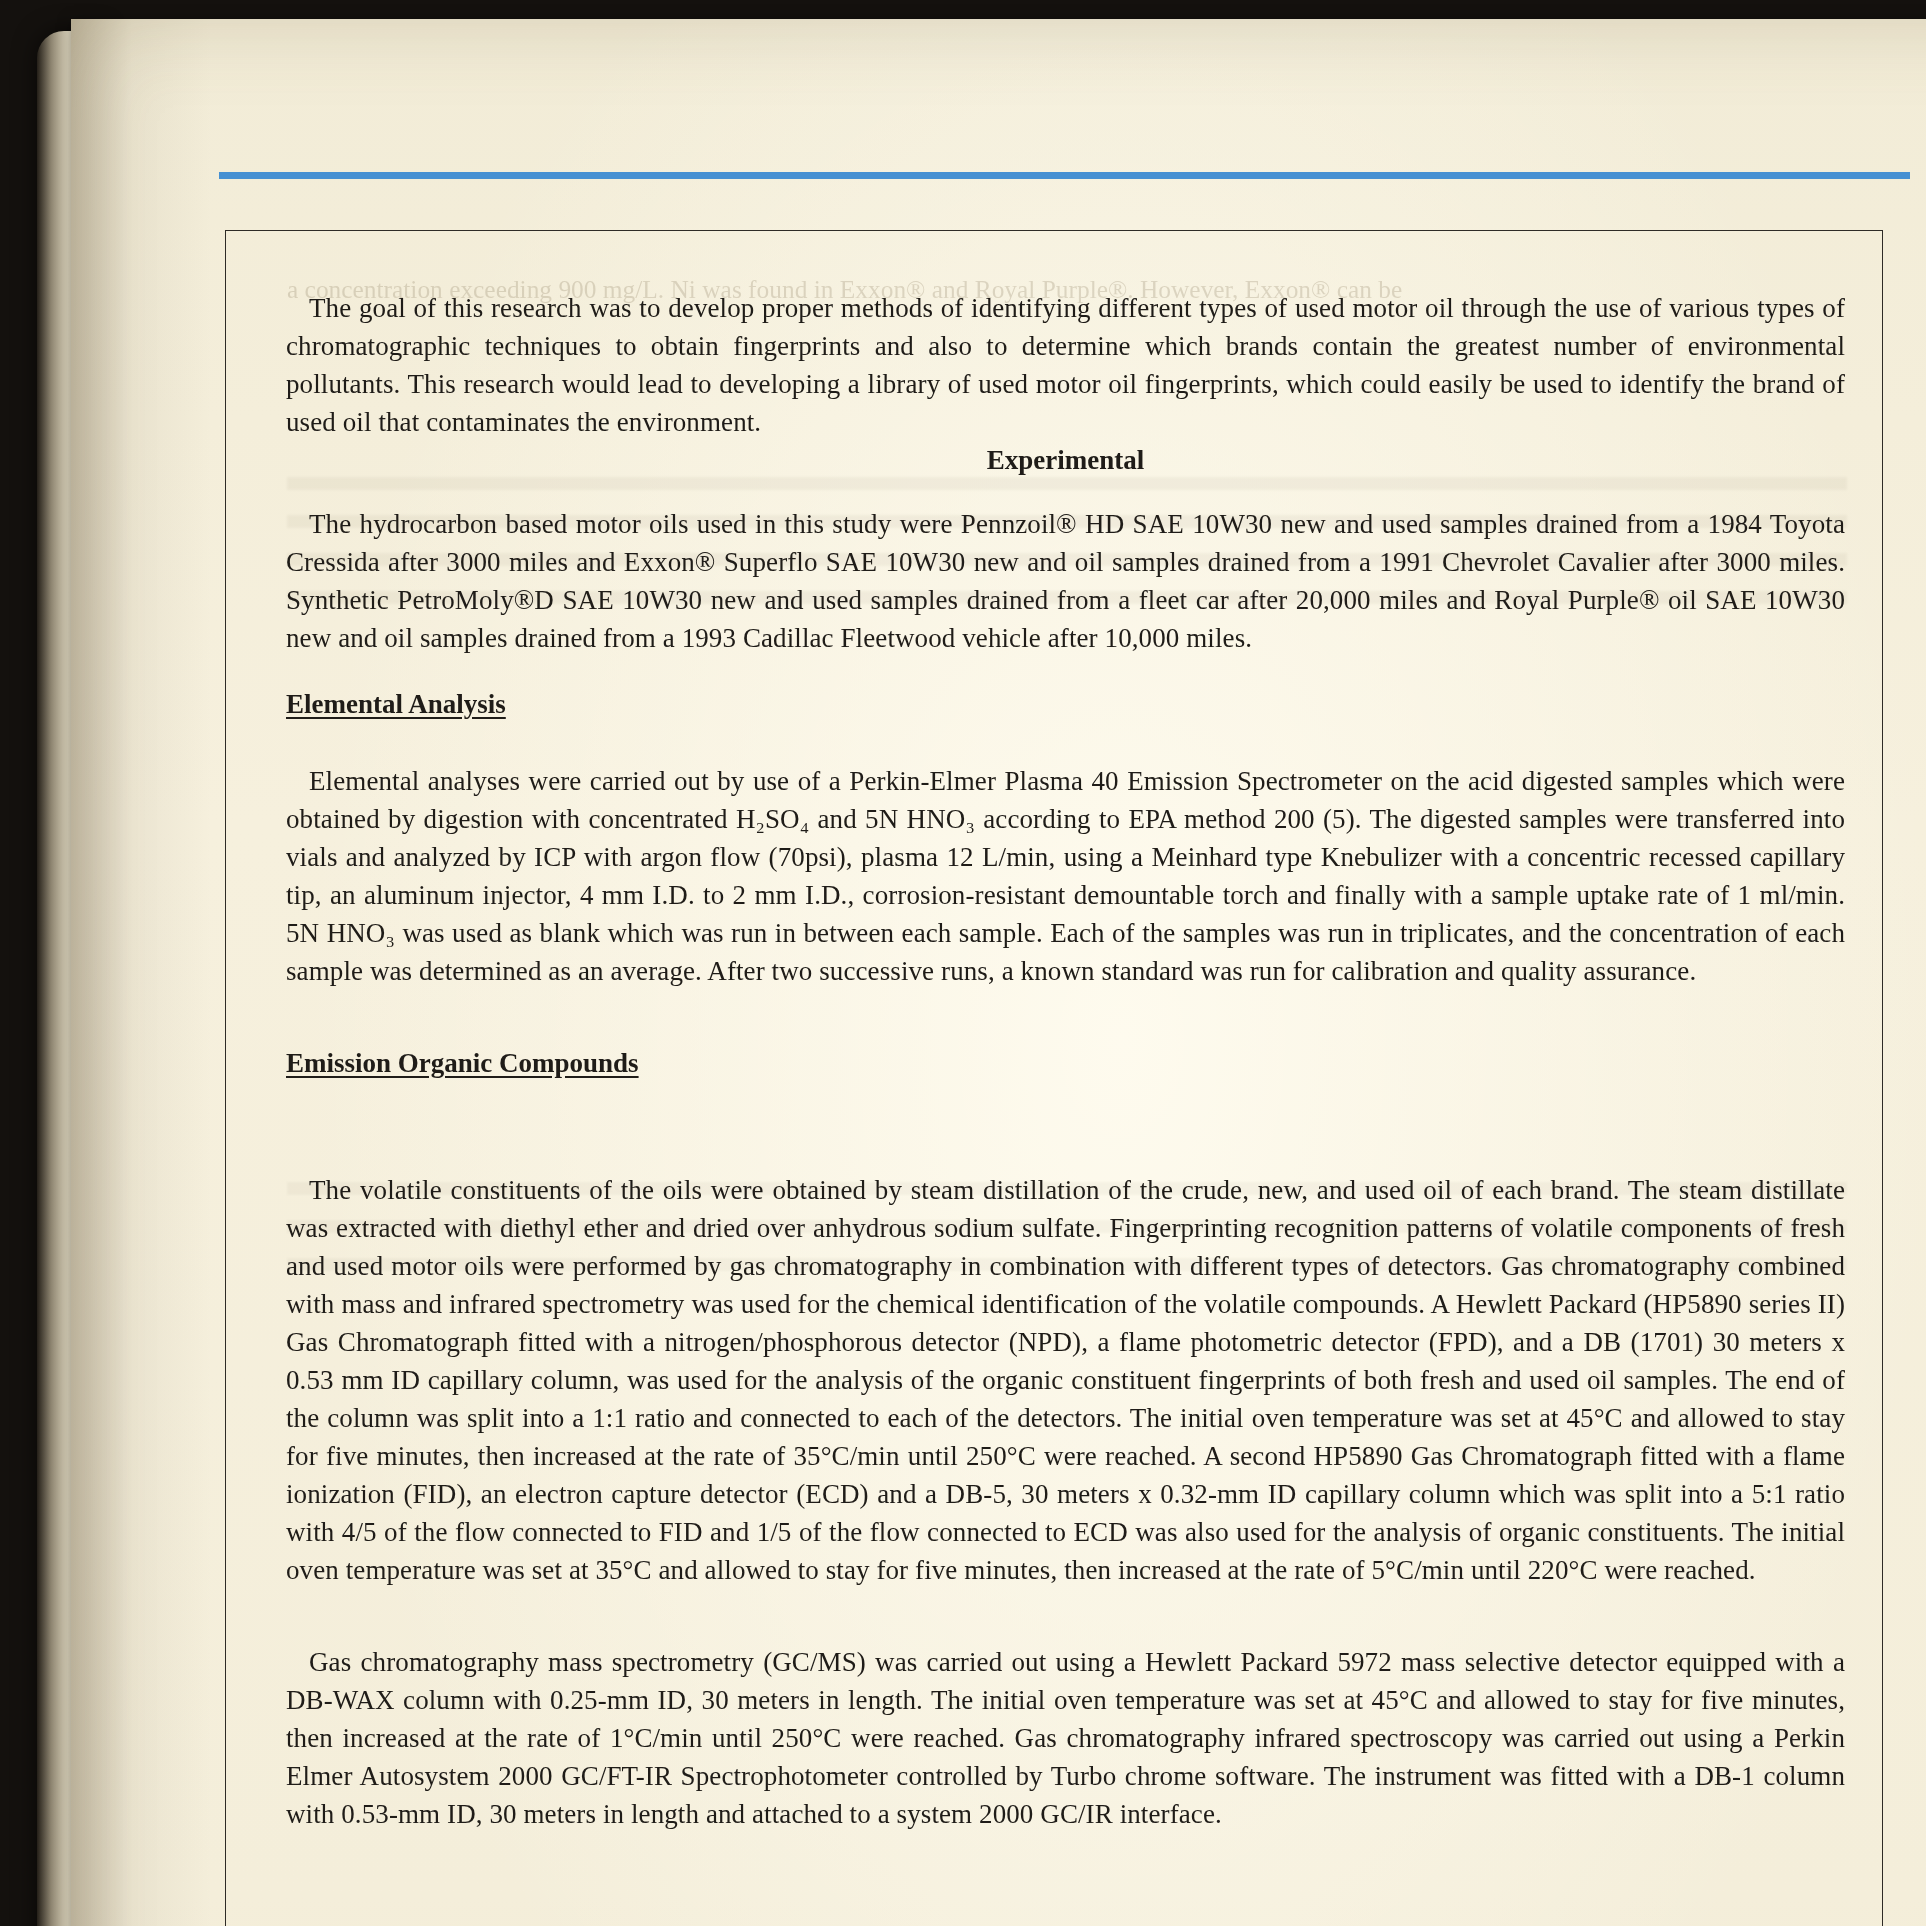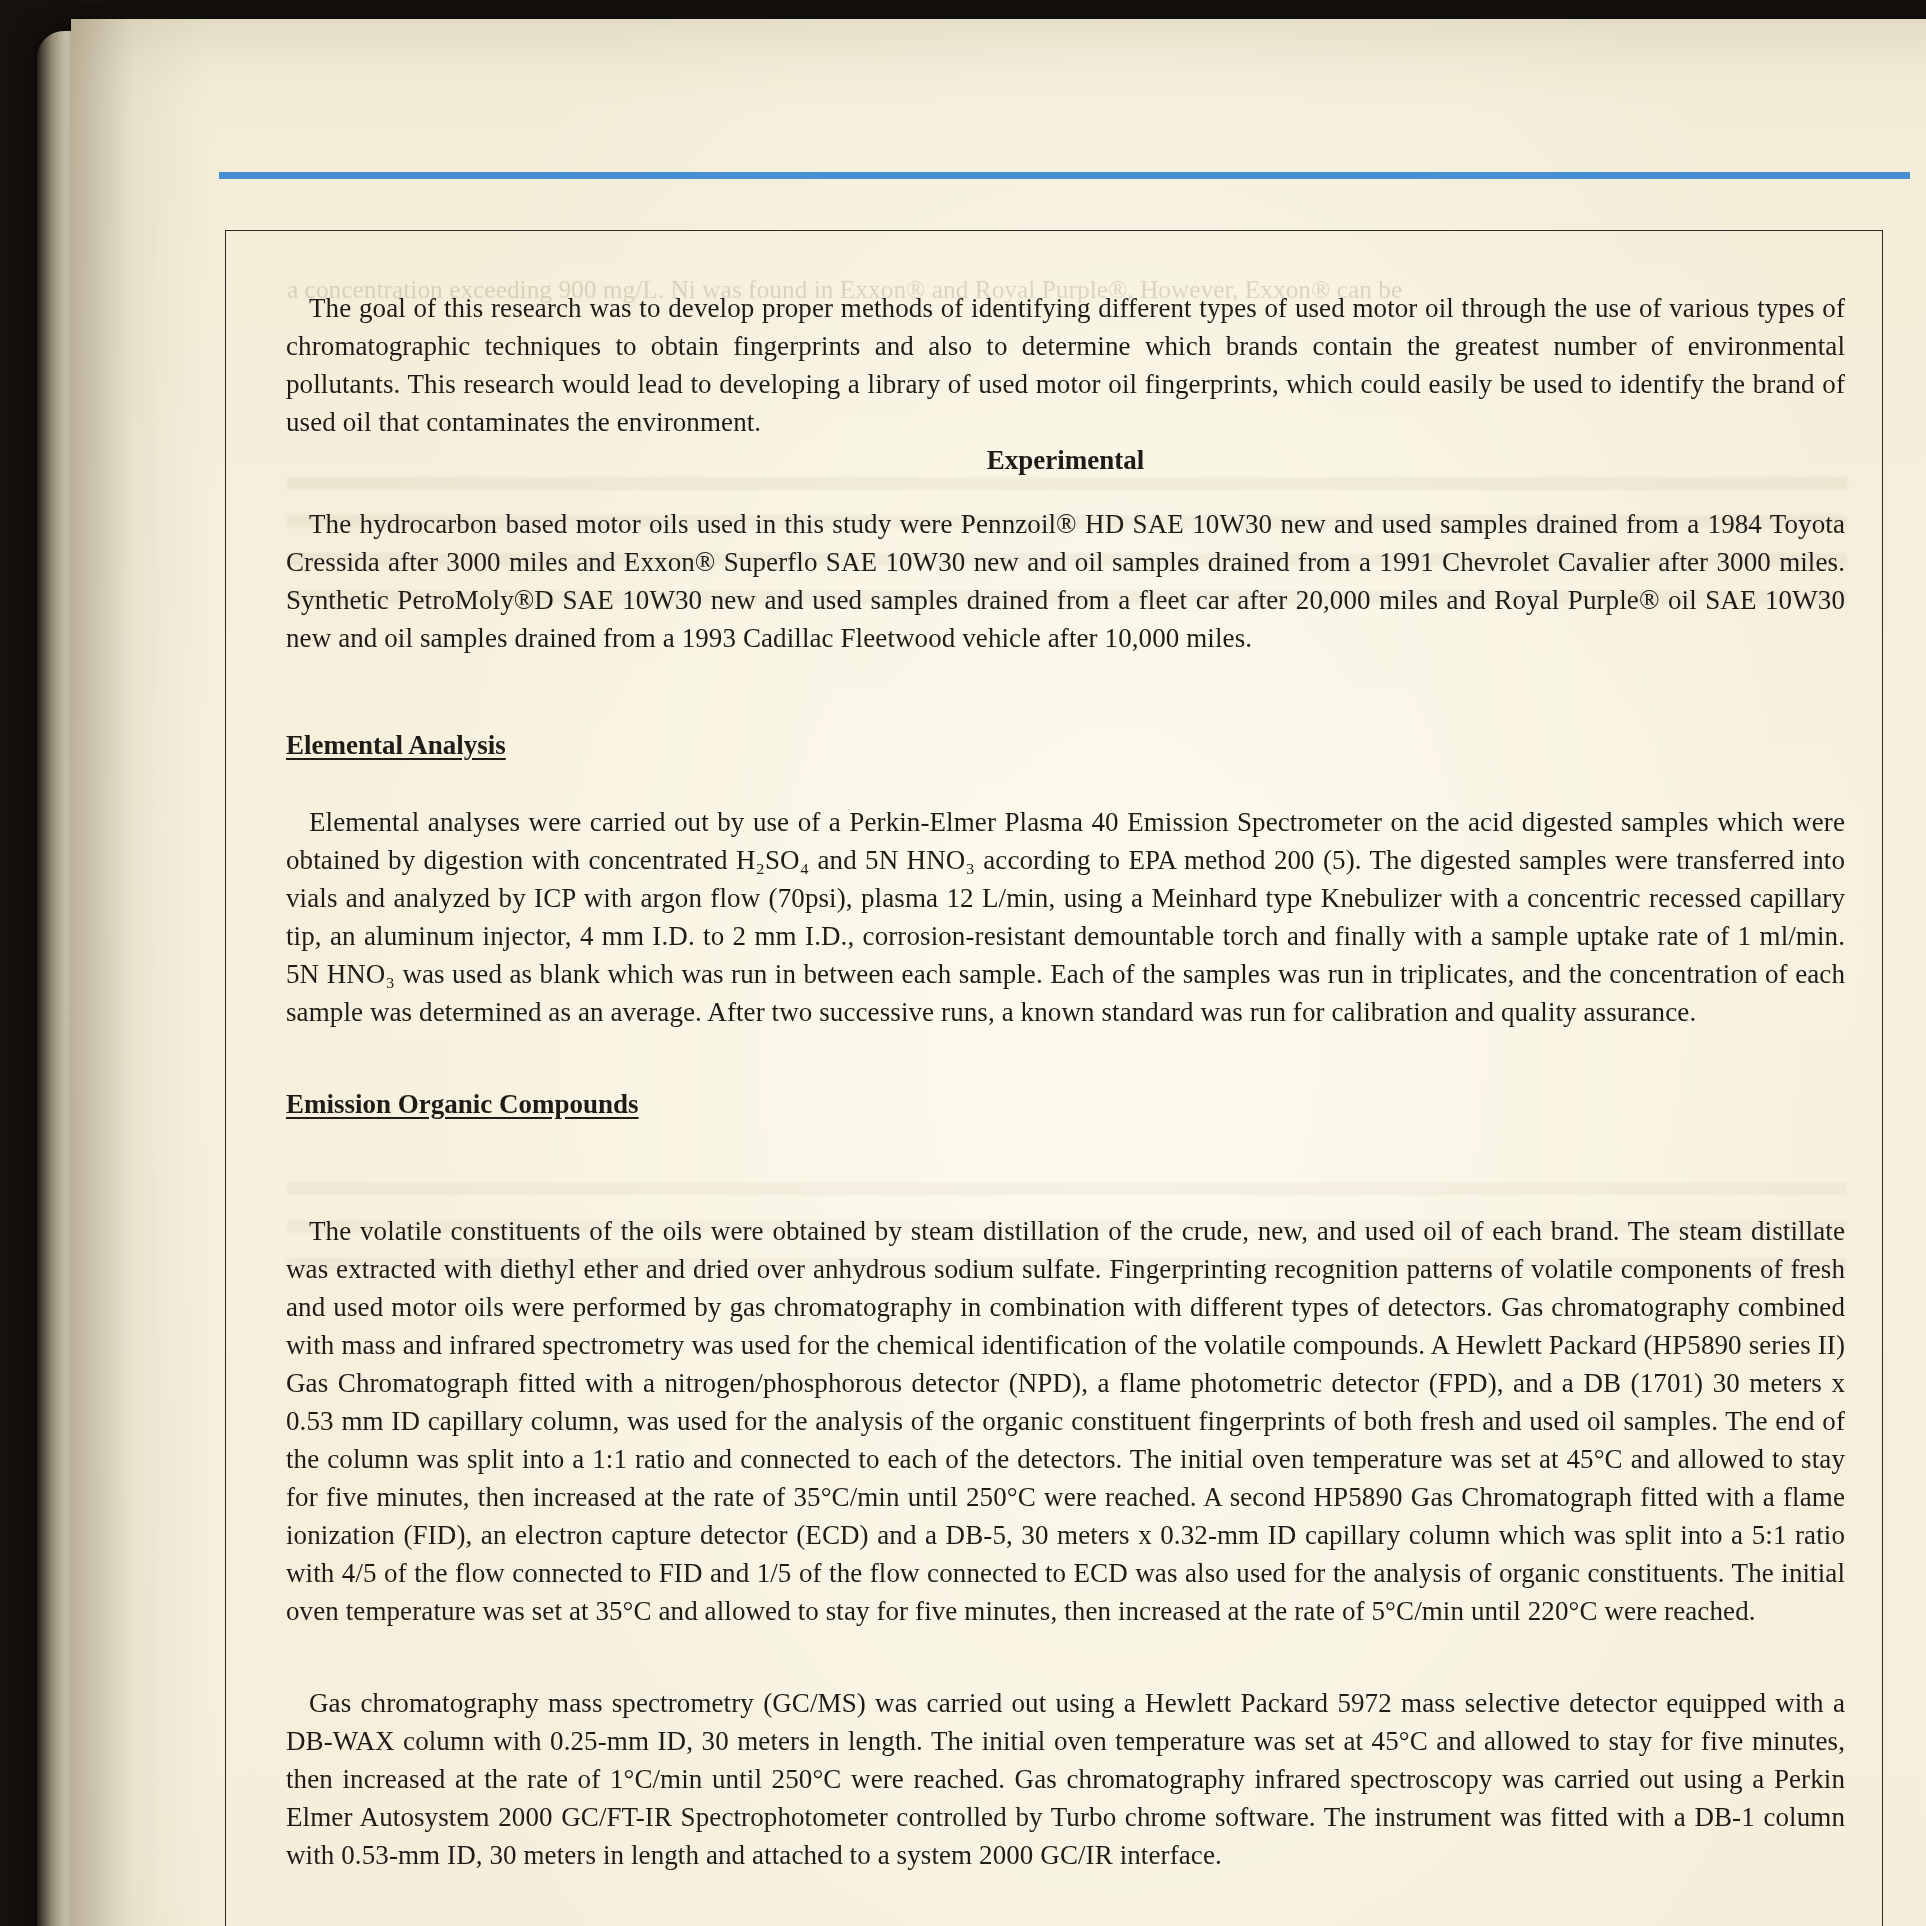--- a/index.html
+++ b/index.html
@@ -72,21 +72,21 @@
     line-height: 38px;
     font-weight: bold;
     text-decoration: underline;
     text-underline-offset: 3.9px;
     color: #1f1c18;
   }
 
   
   .mb-intro   { }
   .mb-h-exp   { margin-bottom: 26px; }
-  .mb-p-exp   { margin-bottom: 69px; }
+  .mb-p-exp   { margin-bottom: 28px; }
   .mb-h-elem  { margin-bottom: 39px; }
   .mb-p-elem  { margin-bottom: 54px; }
   .mb-h-voc   { margin-bottom: 89px; }
   .mb-p-voc1  { margin-bottom: 54px; }
   .mb-p-voc2  { margin-bottom: 62px; }
 
   
   .ghost-top-line {
     position: absolute;
     left: 216px; top: 252px;

